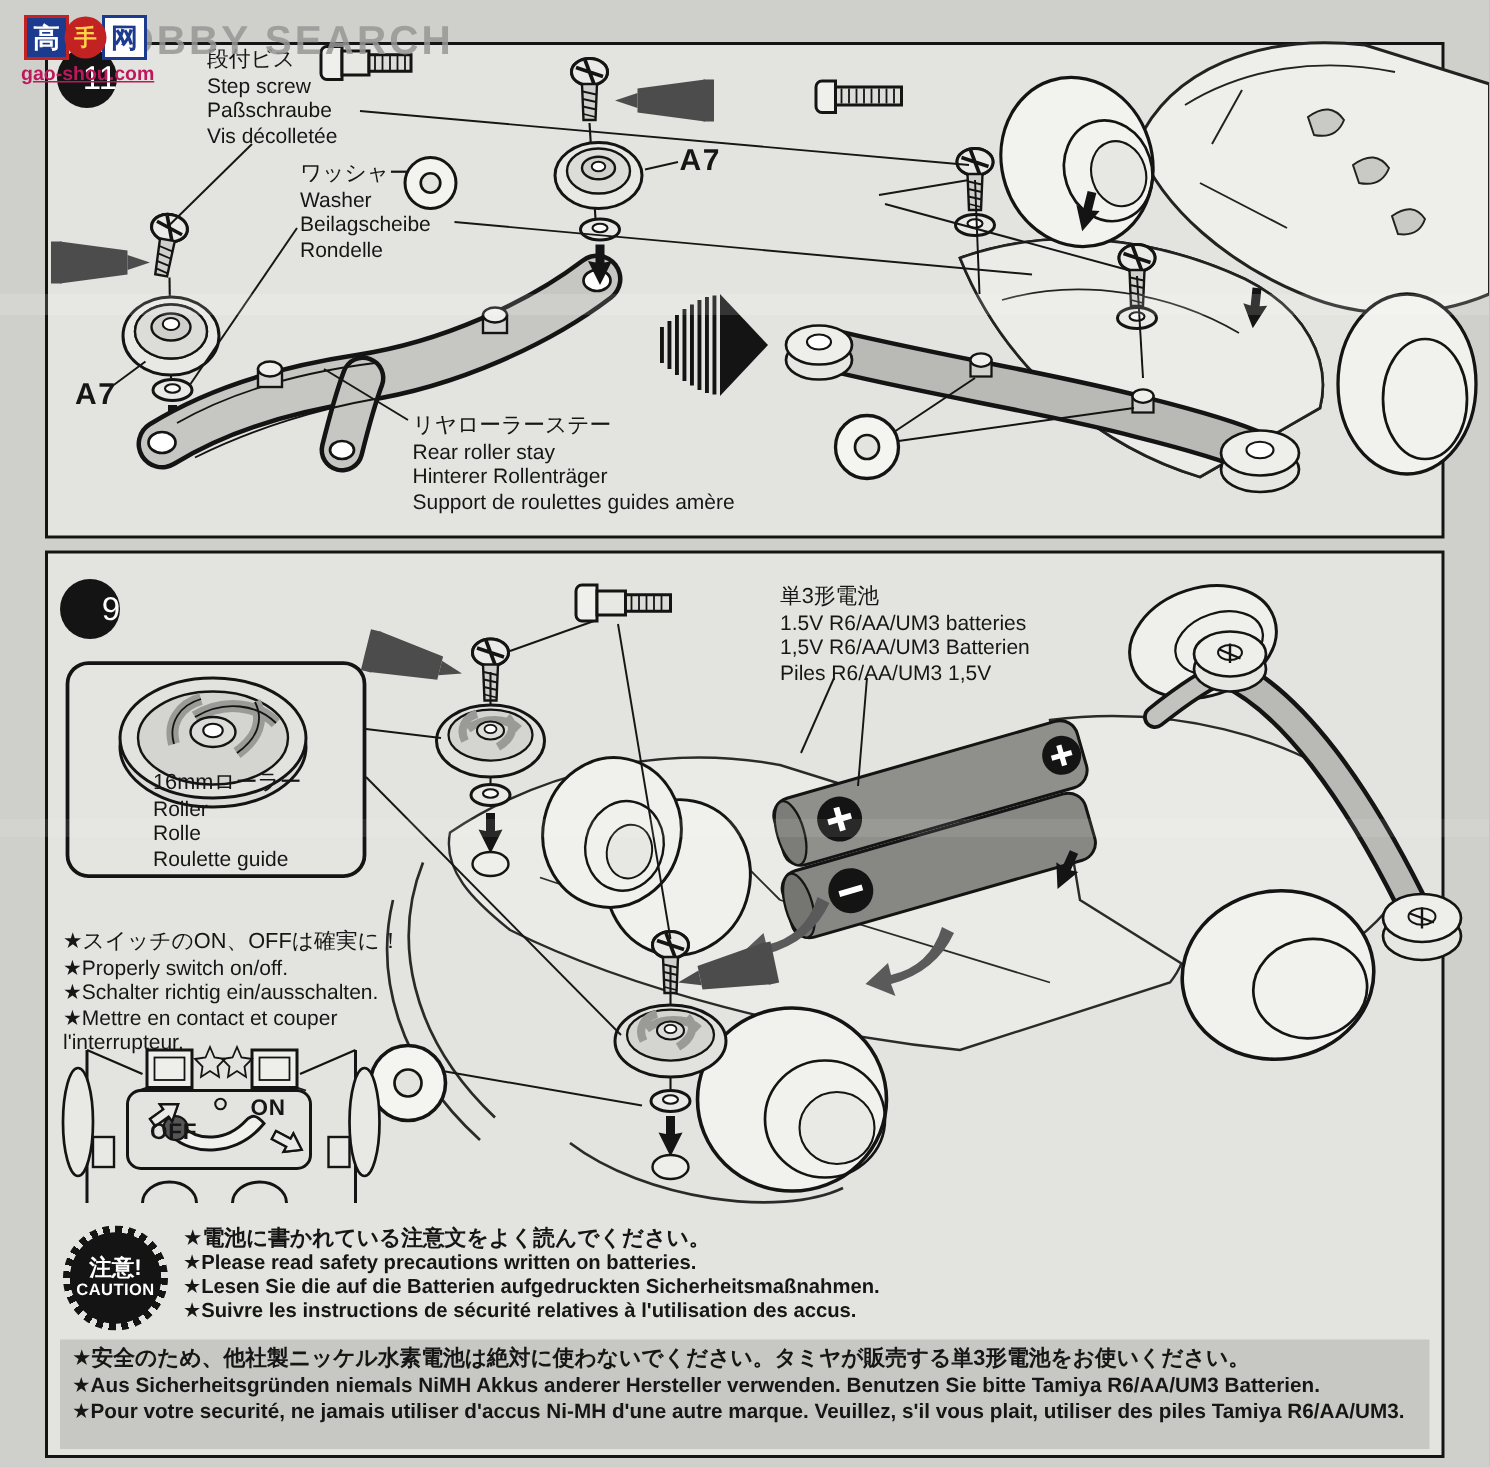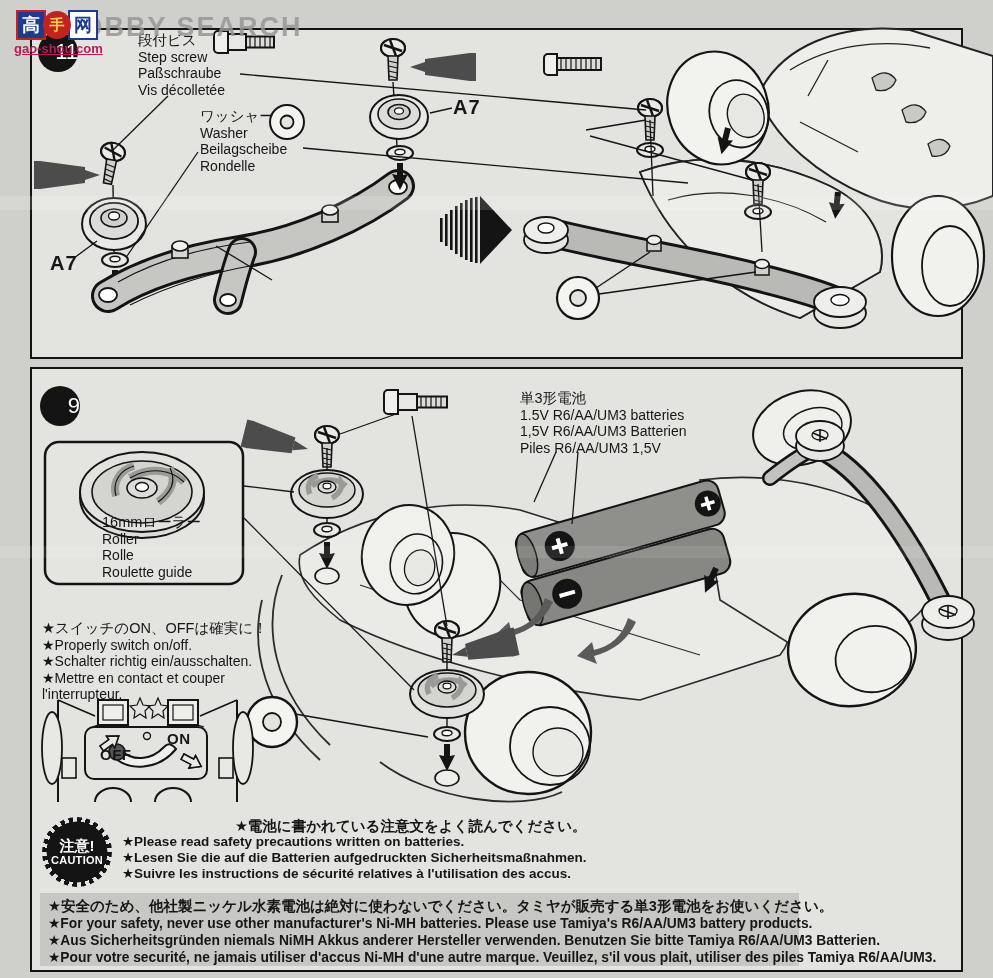--- a/index.html
+++ b/index.html
@@ -11,29 +11,29 @@
   #art{position:absolute;left:0;top:0;z-index:2;pointer-events:none;}
   .band{position:absolute;left:0;width:993px;background:rgba(255,255,255,.14);z-index:3;pointer-events:none;}
   .txt{position:absolute;z-index:4;}
   .lbl{font-weight:normal;font-size:14px;line-height:16.5px;white-space:nowrap;}
   .lbl .jp{font-size:14.5px;}
   .a7{font-size:20px;font-weight:bold;letter-spacing:1px;}
   .badge{position:absolute;z-index:4;width:40px;height:40px;border-radius:50%;background:#141414;color:#fff;
          display:flex;align-items:center;justify-content:flex-end;font-size:22px;font-weight:normal;}
   .onoff{font-size:15px;font-weight:bold;letter-spacing:.5px;}
   .cap{font-weight:bold;white-space:nowrap;line-height:16px;}
-  .cap .jp{font-size:14.5px;text-align:right;}
+  .cap .jp{font-size:14.5px;}
   .cap .lat{font-size:13.5px;}
   .burst{position:absolute;z-index:4;width:70px;height:70px;border-radius:50%;
          background:radial-gradient(circle at 50% 50%, #141414 0 61%, rgba(0,0,0,0) 62%),
                     repeating-conic-gradient(#141414 0deg 8deg, rgba(0,0,0,0) 8deg 15deg);
          display:flex;flex-direction:column;align-items:center;justify-content:center;color:#fff;}
   .burst .jp{font-size:15px;font-weight:bold;line-height:16px;}
   .burst .en{font-size:11px;font-weight:bold;line-height:12px;letter-spacing:.3px;}
-  #warnbox{position:absolute;left:40px;top:893px;width:759px;height:73px;background:#c7c7c3;z-index:4;
+  #warnbox{position:absolute;left:40px;top:893px;width:913px;height:73px;background:#c7c7c3;z-index:4;
            padding:5px 0 0 8px;box-sizing:border-box;}
   #warnbox div{font-weight:bold;white-space:nowrap;line-height:17px;}
   #warnbox .jp{font-size:14.5px;}
   #warnbox .lat{font-size:13.8px;}
   
   #wm{position:absolute;left:8px;top:4px;z-index:6;width:480px;height:60px;}
   #wm .brand{position:absolute;left:52px;top:8px;font-size:27px;font-weight:bold;color:rgba(150,150,150,.85);letter-spacing:2px;}
   #wm .logo{position:absolute;left:8px;top:6px;display:flex;align-items:center;}
   #wm .lbox{width:26px;height:26px;display:flex;align-items:center;justify-content:center;font-size:18px;font-weight:bold;}
   #wm .b1{background:#1c3a8e;color:#fff;border:2px solid #c32222;}
@@ -421,20 +421,26 @@
   <div class="txt lbl" style="left:200px;top:108px;">
     <div class="jp">ワッシャー</div>
     <div>Washer</div>
     <div>Beilagscheibe</div>
     <div>Rondelle</div>
   </div>
 
   <div class="txt a7" style="left:50px;top:252px;">A7</div>
   <div class="txt a7" style="left:453px;top:96px;">A7</div>
 
+  <div class="txt lbl" style="left:275px;top:276px;">
+    <div class="jp">リヤローラーステー</div>
+    <div>Rear roller stay</div>
+    <div>Hinterer Rollenträger</div>
+    <div>Support de roulettes guides amère</div>
+  </div>
 
 
   <div class="txt lbl" style="left:520px;top:390px;">
     <div class="jp">単3形電池</div>
     <div>1.5V R6/AA/UM3 batteries</div>
     <div>1,5V R6/AA/UM3 Batterien</div>
     <div>Piles R6/AA/UM3 1,5V</div>
   </div>
 
   <div class="txt lbl" style="left:102px;top:514px;">
@@ -463,21 +469,20 @@
   <div class="txt cap" style="left:122px;top:818px;">
     <div class="jp">★電池に書かれている注意文をよく読んでください。</div>
     <div class="lat">★Please read safety precautions written on batteries.</div>
     <div class="lat">★Lesen Sie die auf die Batterien aufgedruckten Sicherheitsmaßnahmen.</div>
     <div class="lat">★Suivre les instructions de sécurité relatives à l'utilisation des accus.</div>
   </div>
 
 
   <div id="warnbox">
     <div class="jp">★安全のため、他社製ニッケル水素電池は絶対に使わないでください。タミヤが販売する単3形電池をお使いください。</div>
-    <div class="lat">★For your safety, never use other manufacturer's Ni-MH batteries. Please use Tamiya's R6/AA/UM3 battery products.</div>
     <div class="lat">★Aus Sicherheitsgründen niemals NiMH Akkus anderer Hersteller verwenden. Benutzen Sie bitte Tamiya R6/AA/UM3 Batterien.</div>
     <div class="lat">★Pour votre securité, ne jamais utiliser d'accus Ni-MH d'une autre marque. Veuillez, s'il vous plait, utiliser des piles Tamiya R6/AA/UM3.</div>
   </div>
 
   <div id="wm">
     <div class="brand">HOBBY SEARCH</div>
     <div class="logo">
       <div class="lbox b1">高</div>
       <div class="lcirc">手</div>
       <div class="lbox b2">网</div>

